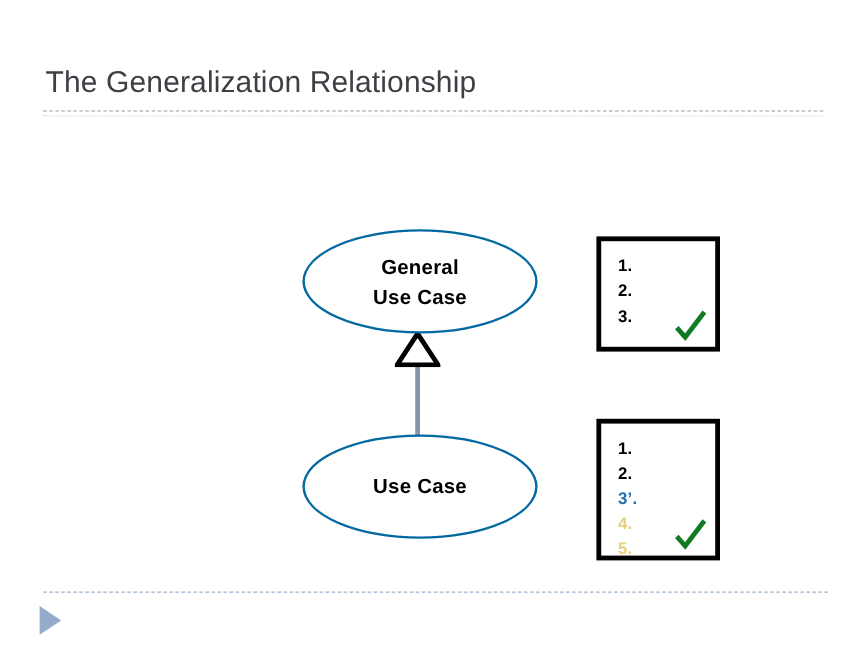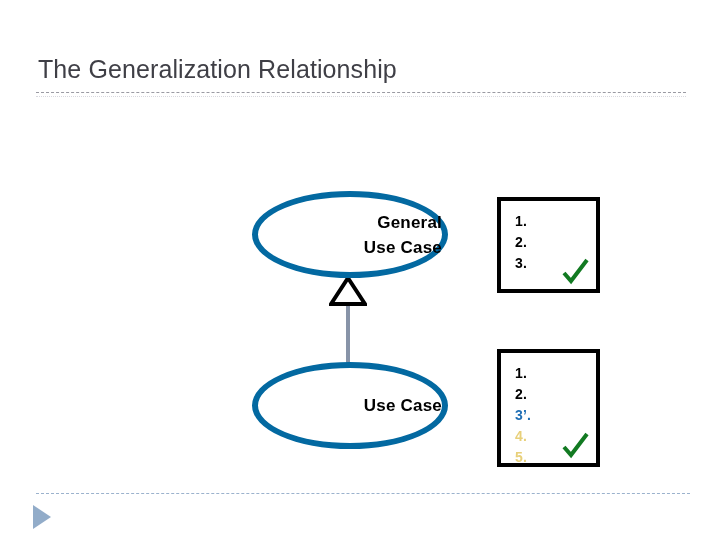--- a/index.html
+++ b/index.html
@@ -82,27 +82,27 @@
     width: 720px;
     height: 540px;
   }
 
   
   .usecase {
     position: absolute;
     width: 196px;
     height: 87px;
     left: 252px;
-    border: 6px solid #0369a1;
+    border: 2px solid #0369a1;
     border-radius: 50%;
     background: #ffffff;
     box-sizing: border-box;
     display: flex;
     flex-direction: column;
-    align-items: flex-end;
+    align-items: center;
     justify-content: center;
     z-index: 3;
   }
   .usecase-general { top: 191px; }
   .usecase-specific { top: 362px; }
 
   .usecase-line {
     font-size: 17px;
     font-weight: bold;
     color: #000000;

